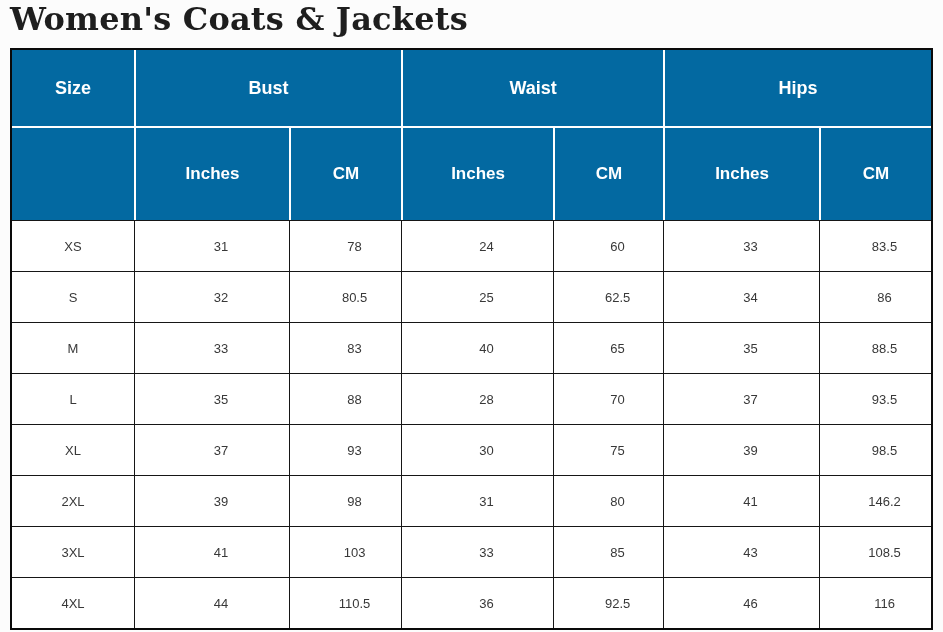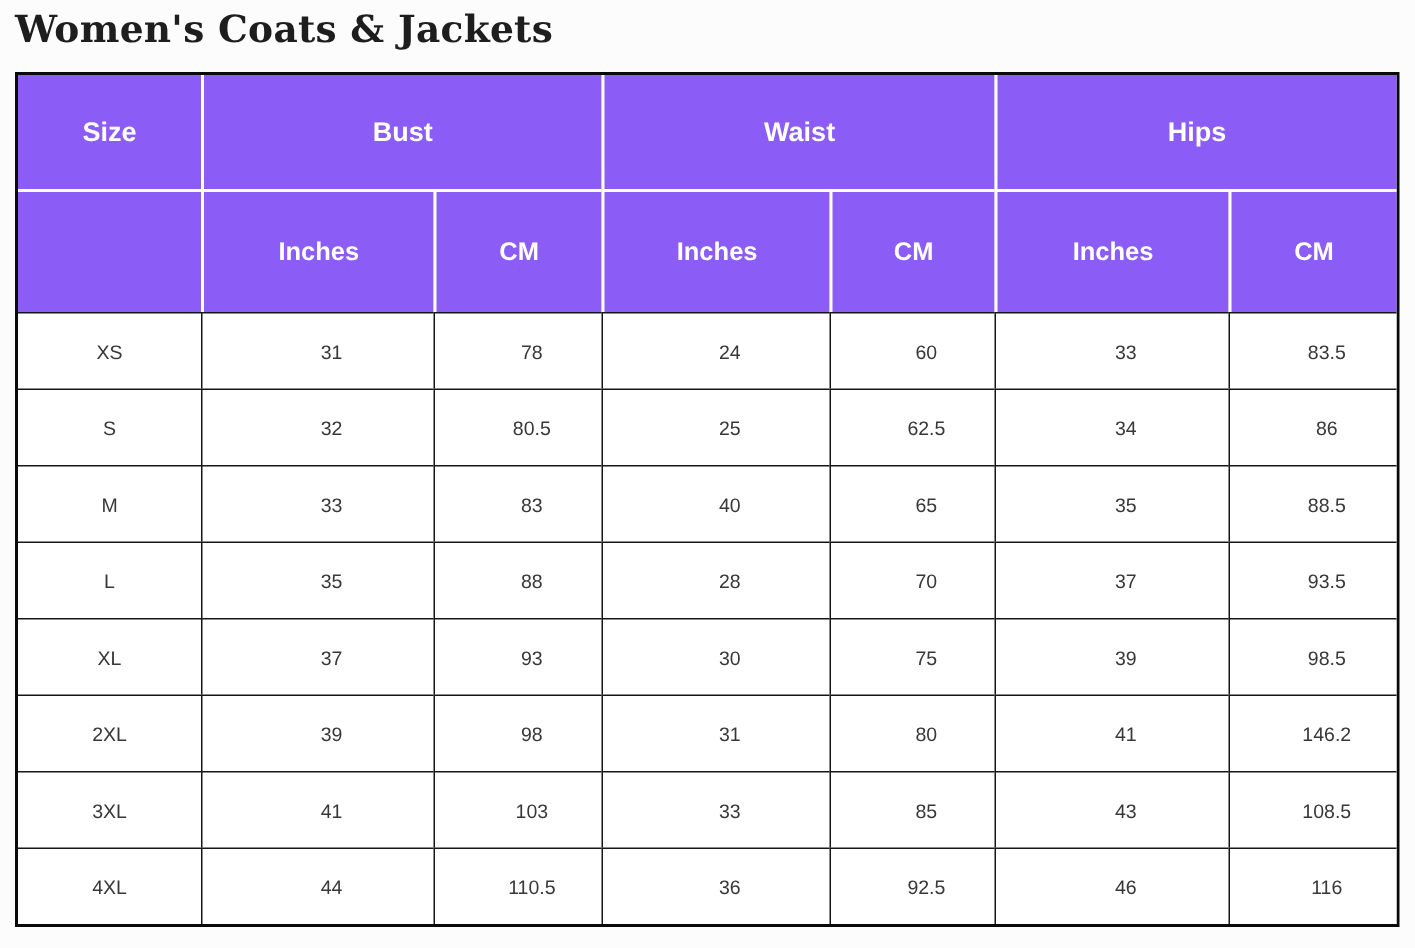--- a/index.html
+++ b/index.html
@@ -6,51 +6,51 @@
   html, body {
     margin: 0; padding: 0;
     width: 943px; height: 632px;
     background: #fcfcfc;
     font-family: "Liberation Sans", sans-serif;
     overflow: hidden;
   }
   .page-title {
     font-family: "DejaVu Serif", serif;
     font-weight: 700;
-    font-size: 25px;
+    font-size: 32px;
     line-height: 33px;
     color: #1e1e1e;
     margin: 3px 0 0 10px;
     letter-spacing: 0.2px;
   }
   table.size-chart {
     margin: 12px 0 0 10px;
     width: 923px;
     table-layout: fixed;
     border-collapse: separate;
     border-spacing: 0;
     border: 2px solid #0a0a0a;
     background: #ffffff;
   }
   thead th {
-    background: #8b5cf6;
+    background: #0369a1;
     color: #ffffff;
     font-weight: 700;
     text-align: center;
     vertical-align: middle;
     padding: 0;
   }
   thead tr.group-row th {
     height: 78px;
     font-size: 18px;
     border-bottom: 2px solid #ffffff;
   }
   thead tr.group-row th + th { border-left: 2px solid #ffffff; }
   thead tr.sub-row th {
-    height: 80px;
+    height: 92px;
     font-size: 17px;
   }
   thead tr.sub-row th + th { border-left: 2px solid #ffffff; }
   tbody td {
     height: 51px;
     text-align: center;
     vertical-align: middle;
     font-size: 13px;
     color: #383838;
     background: #ffffff;

